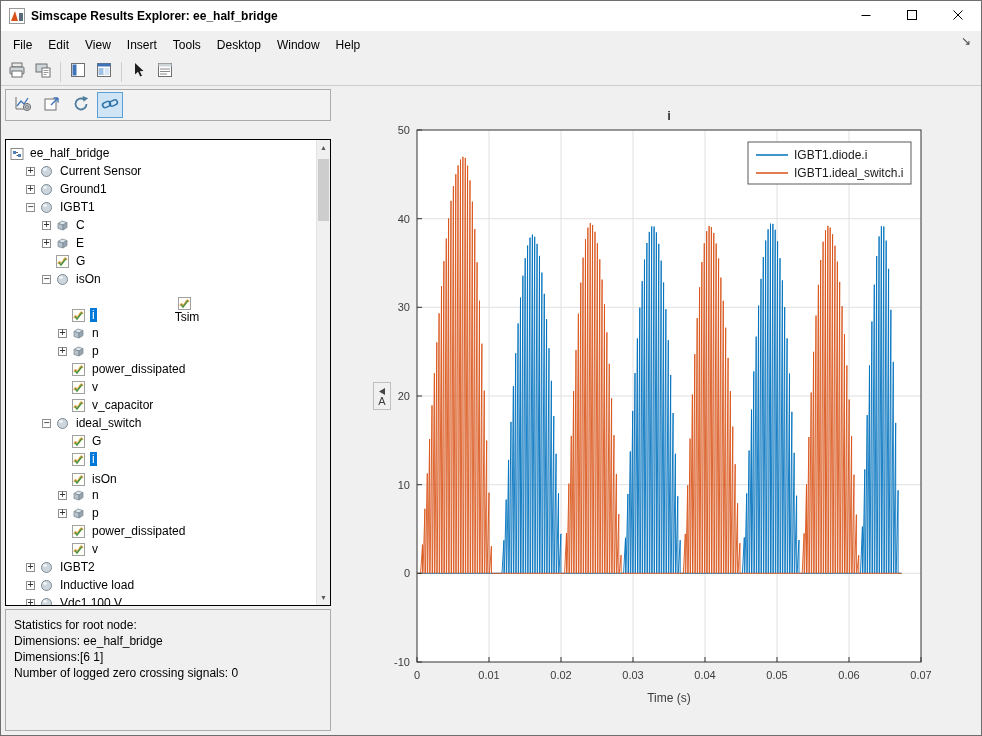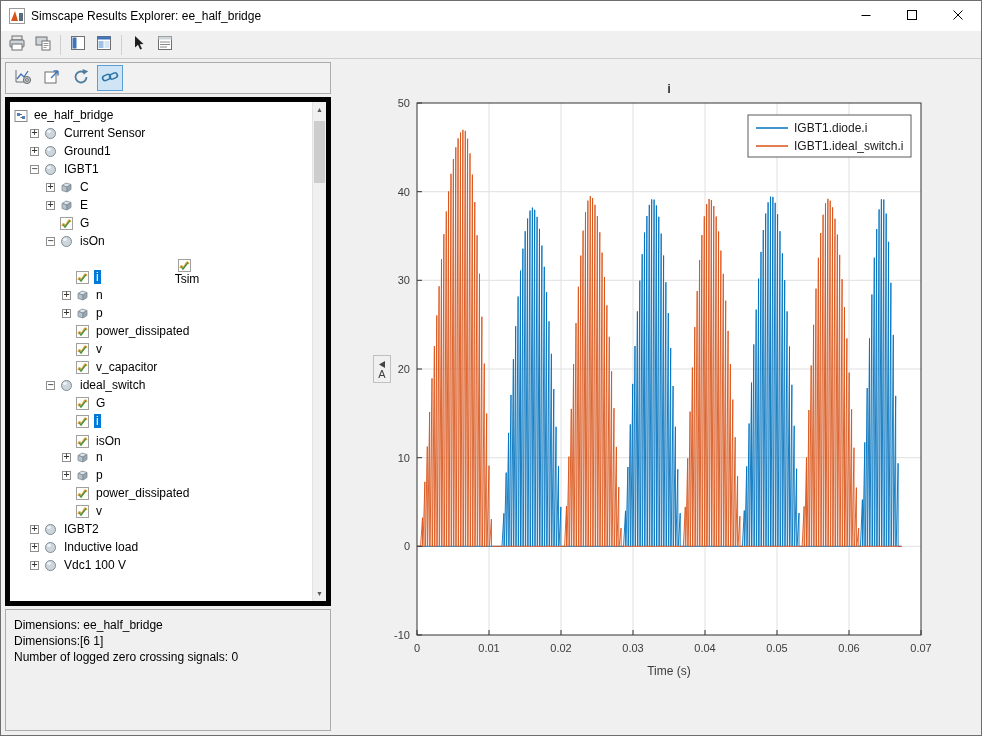--- a/index.html
+++ b/index.html
@@ -3,21 +3,21 @@
 <meta charset="utf-8">
 <style>
   * { box-sizing: border-box; }
   html,body { margin:0; padding:0; background:#d8d8d8; }
   body { font-family:"Liberation Sans", sans-serif; font-size:12px; color:#000; }
 
   .window { width:982px; height:736px; border:1px solid #6e6e6e; background:#f0f0f0;
             display:flex; flex-direction:column; overflow:hidden; }
 
   
-  .titlebar { height:30px; flex:0 0 auto; background:#ffffff; display:flex; align-items:center; padding-left:8px; }
+  .titlebar { height:30px; flex:0 0 auto; background:#ffffff; display:flex; align-items:center; padding-left:8px;font-weight:bold; }
   .app-icon { width:16px; height:16px; display:inline-flex; }
   .title-text { margin-left:6px; font-size:12px; white-space:nowrap; }
   .win-controls { margin-left:auto; display:flex; height:100%; }
   .win-btn { width:46px; height:100%; display:flex; align-items:center; justify-content:center; }
 
   
   .menubar { height:27px; flex:0 0 auto; display:flex; align-items:center; padding-left:4px; position:relative; background:#f0f0f0; }
   .menu-item { padding:4px 8px; font-size:12px; cursor:default; }
   .dock-arrow { position:absolute; right:10px; top:3px; color:#4a4a4a; font-size:12px; }
 
@@ -30,21 +30,21 @@
   .body { flex:1; display:flex; min-height:0; }
 
   
   .left-col { width:332px; flex:0 0 auto; display:flex; flex-direction:column;
               padding:3px 2px 4px 4px; gap:3px; min-height:0; }
   .panel-toolbar { height:32px; flex:0 0 auto; border:1px solid #ababab; background:#f2f2f2;
                    display:flex; align-items:center; gap:3px; padding-left:4px; }
   .pt-btn { width:26px; height:26px; display:flex; align-items:center; justify-content:center; border:1px solid transparent; }
   .pt-btn.active { background:#cfe4f4; border-color:#5c9fd6; }
 
-  .tree-box { flex:1; border:5px solid #000000; background:#fff; position:relative; overflow:hidden; min-height:0; }
+  .tree-box { flex:1; border:1px solid #000000; background:#fff; position:relative; overflow:hidden; min-height:0;margin-top:15px; }
   .tree-rows { position:absolute; top:0; left:0; right:14px; bottom:0; overflow:hidden; padding-top:4px; }
   .tree-row { height:18px; display:flex; align-items:center; white-space:nowrap; }
   .expander { width:9px; height:9px; border:1px solid #8f8f8f; background:#fff; margin-right:5px; flex:0 0 auto;
               display:inline-flex; align-items:center; justify-content:center; font-size:10px; line-height:1;
               font-family:"DejaVu Sans Mono", monospace; color:#333; }
   .expander.blank { border:none; background:transparent; }
   .tree-icon { width:14px; height:13px; margin-right:4px; display:inline-flex; flex:0 0 auto; }
   .tree-label { font-size:12px; padding:0 2px; }
   .tree-label.selected { background:#0078d7; color:#fff; }
 
@@ -87,20 +87,31 @@
             </svg></span>
         </div>
         <div class="win-btn">
           <span><svg width="10" height="10">
               <path d="M0.5 0.5 L9.5 9.5 M9.5 0.5 L0.5 9.5" stroke="#000"></path>
             </svg></span>
         </div>
       </div>
   </div>
 
+  <div class="menubar">
+      <span class="menu-item">File</span>
+      <span class="menu-item">Edit</span>
+      <span class="menu-item">View</span>
+      <span class="menu-item">Insert</span>
+      <span class="menu-item">Tools</span>
+      <span class="menu-item">Desktop</span>
+      <span class="menu-item">Window</span>
+      <span class="menu-item">Help</span>
+      <span class="dock-arrow">↘</span>
+    </div>
 
   <div class="toolbar-main">
       <div class="tb-btn">
         <span><svg width="18" height="18">
             <rect x="4" y="2" width="10" height="4" fill="#e8e8e8" stroke="#6f6f6f"></rect>
             <rect x="2" y="6" width="14" height="7" rx="1" fill="#cfd6da" stroke="#6f6f6f"></rect>
             <rect x="4" y="10" width="10" height="6" fill="#fff" stroke="#6f6f6f"></rect>
           </svg></span>
       </div>
       <div class="tb-btn">
@@ -455,20 +466,21 @@
           </div>
         <div class="scrollbar">
           <div class="sb-btn">▲</div>
           <div class="sb-track">
             <div class="sb-thumb"></div>
           </div>
           <div class="sb-btn">▼</div>
         </div>
       </div>
       <div class="stats-box">
+          <div class="stats-line">Statistics for root node:</div>
           <div class="stats-line">Dimensions: ee_half_bridge</div>
           <div class="stats-line">Dimensions:[6 1]</div>
           <div class="stats-line">Number of logged zero crossing signals: 0</div>
         </div>
     </div>
     <div class="plot-panel">
         <svg width="648" height="649" font-family="Liberation Sans, sans-serif" font-size="11">
           <rect x="84" y="44" width="504" height="532" fill="#ffffff"></rect>
           <line x1="156.0" y1="44" x2="156.0" y2="576" stroke="#e0e0e0"></line>
           <line x1="228.0" y1="44" x2="228.0" y2="576" stroke="#e0e0e0"></line>

